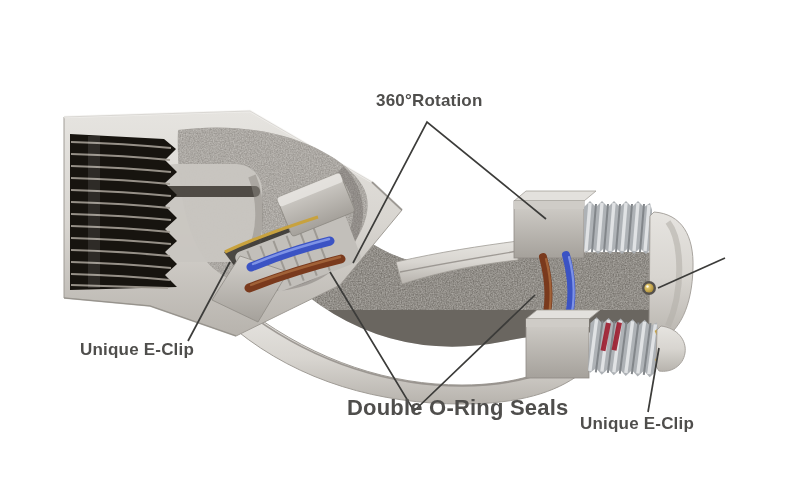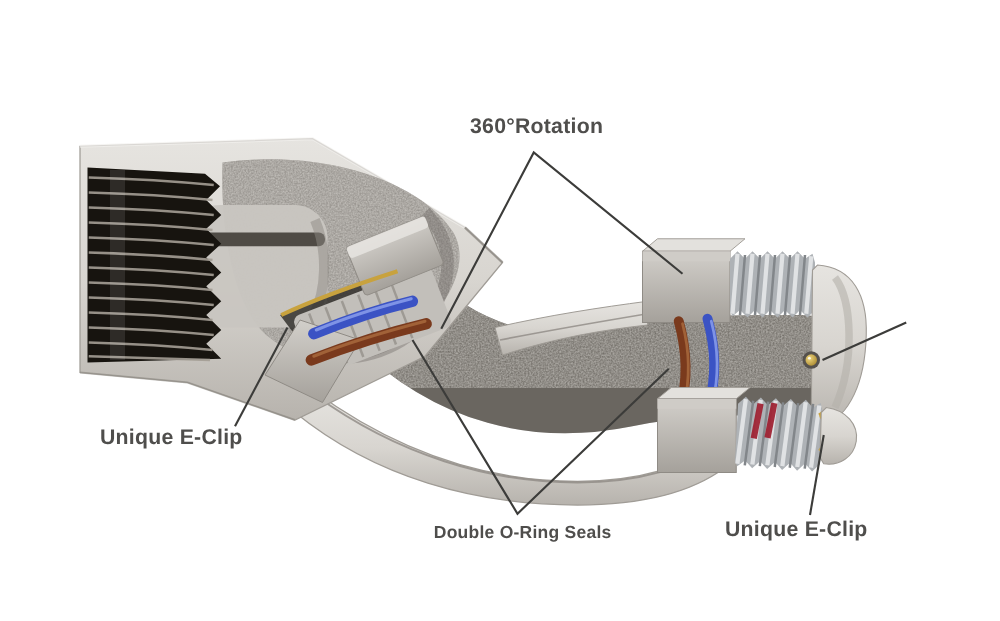--- a/index.html
+++ b/index.html
@@ -14,21 +14,21 @@
     font-weight:700;
     color:var(--label_text,#4f4e4c);
     font-size:17px;
     line-height:1.22;
     letter-spacing:.2px;
     white-space:pre-line;
   }
   #lbl-rotation{left:376px;top:91px;}
   #lbl-bearing{left:692px;top:196px;line-height:1.24;}
   #lbl-eclip-left{left:80px;top:340px;}
-  #lbl-oring{left:347px;top:417px;font-size:14px;}
+  #lbl-oring{left:347px;top:395px;font-size:22px;}
   #lbl-eclip-right{left:580px;top:414px;}
 </style>
 </head>
 <body>
 
 <div class="stage">
 
 <svg width="800" height="497" viewBox="0 0 800 497" xmlns="http://www.w3.org/2000/svg">
   <defs>
     <linearGradient id="gradBody" x1="0" y1="0" x2="0" y2="1">

